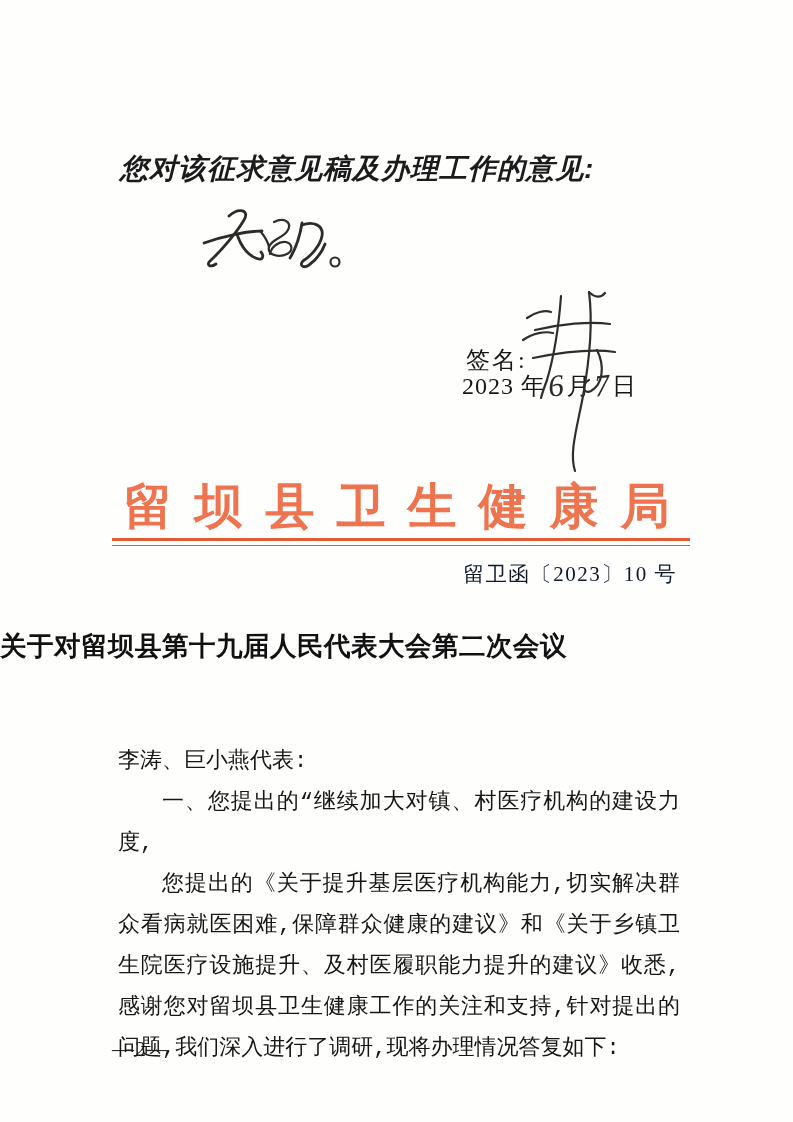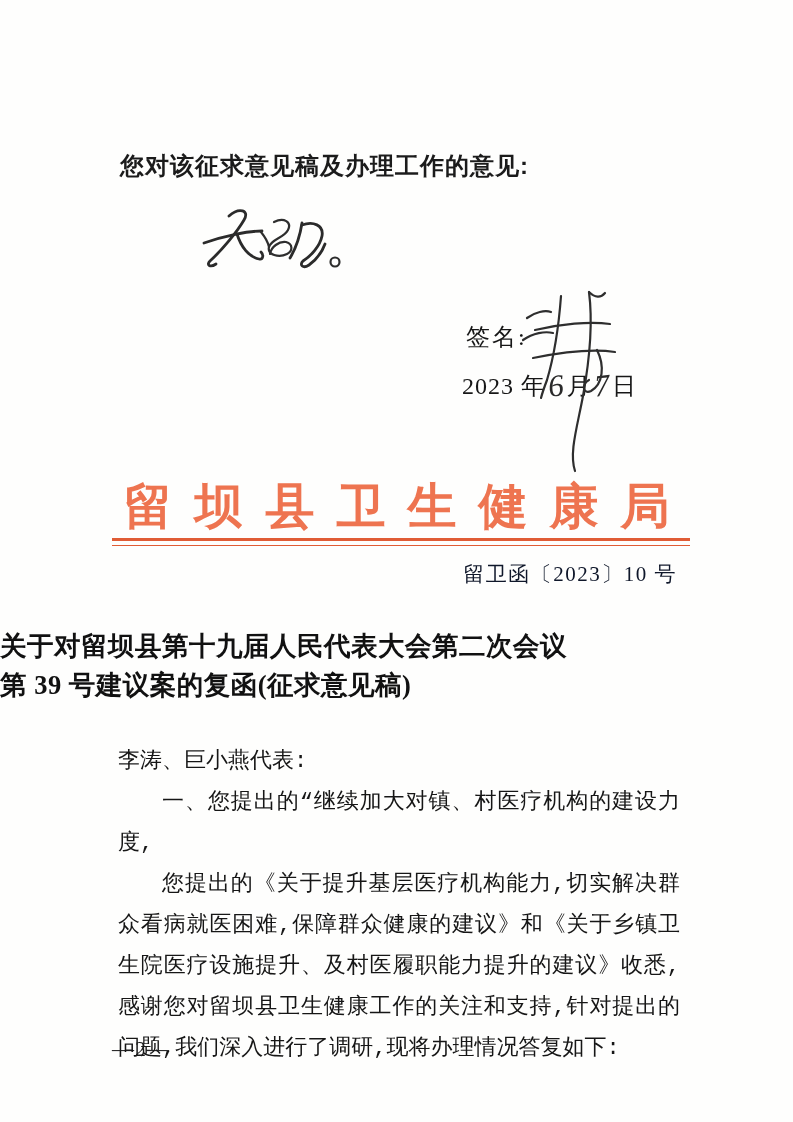--- a/index.html
+++ b/index.html
@@ -14,37 +14,38 @@
     overflow: hidden;
     color: #1d1d1d;
   }
 
   .opinion-prompt {
     position: absolute;
     left: 120px;
     top: 150px;
     font-family: "Liberation Sans", "DejaVu Sans", sans-serif;
     font-weight: 700;
-    font-size: 24px;
+    font-size: 28px;
     letter-spacing: 1px;
     color: #1b1b1b;
+    font-style: italic;
   }
 
   .hw-note-svg {
     position: absolute;
     left: 198px;
     top: 202px;
     width: 145px;
     height: 82px;
   }
 
   .sign-row-label {
     position: absolute;
     left: 466px;
-    top: 321px;
+    top: 344px;
     font-size: 24px;
     letter-spacing: 2px;
     color: #171717;
   }
 
   .signature-svg {
     position: absolute;
     left: 515px;
     top: 288px;
     width: 115px;
@@ -194,21 +195,20 @@
   </div>
 
   <div class="agency-header" style="color: rgb(238, 116, 80);">留坝县卫生健康局</div>
   <div class="header-rule-thick" style="background: rgb(224, 92, 53);"></div>
   <div class="header-rule-thin" style="background: rgb(224, 92, 53);"></div>
 
   <div class="doc-number">留卫函〔2023〕10 号</div>
 
   <div class="doc-title">
     <div>关于对留坝县第十九届人民代表大会第二次会议</div>
-    <div>第 39 号建议案的复函(征求意见稿)</div>
   </div>
 
   <div class="body-text">
     <p>李涛、巨小燕代表:</p>
     <p class="indent">一、您提出的“继续加大对镇、村医疗机构的建设力度,</p>
     <p class="indent">您提出的《关于提升基层医疗机构能力,切实解决群众看病就医困难,保障群众健康的建议》和《关于乡镇卫生院医疗设施提升、及村医履职能力提升的建议》收悉,感谢您对留坝县卫生健康工作的关注和支持,针对提出的问题,我们深入进行了调研,现将办理情况答复如下:</p>
   </div>
 
   <div class="page-number">—2—</div>
 

